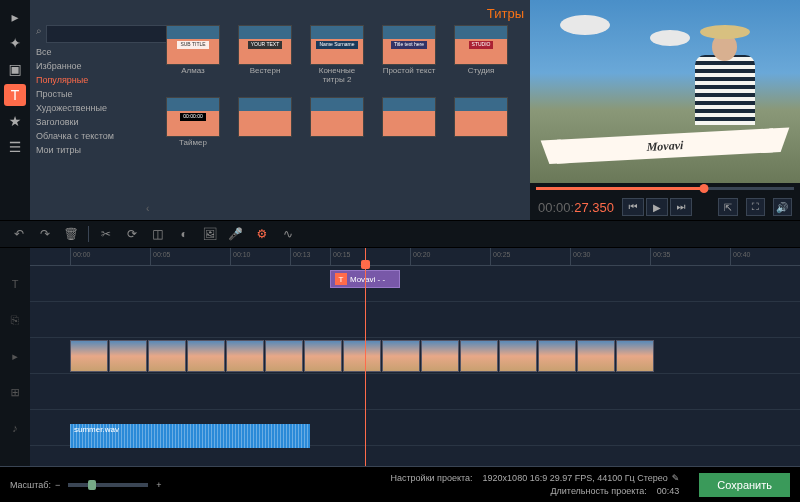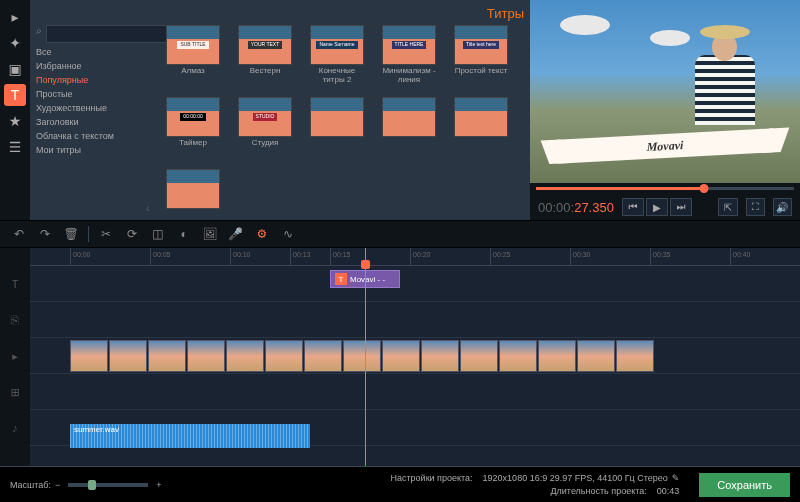--- a/index.html
+++ b/index.html
@@ -118,41 +118,35 @@
               <div class="tile-label">Вестерн</div>
             </div>
           <div class="tile">
               <div class="thumb">
                 <div class="thumb-overlay" style="background:#1a3a5a;color:#fff">Name Surname</div>
               </div>
               <div class="tile-label">Конечные титры 2</div>
             </div>
           <div class="tile">
               <div class="thumb">
-                <div class="thumb-overlay" style="background:#336;color:#fff">TITLE HERE</div>
-              </div>
-              <div class="tile-label">Минимализм - линия</div>
-            </div>
-          <div class="tile">
-              <div class="thumb">
                 <div class="thumb-overlay" style="background:#336;color:#fff">Title text here</div>
               </div>
               <div class="tile-label">Простой текст</div>
             </div>
           <div class="tile">
               <div class="thumb">
+                <div class="thumb-overlay" style="background:#a23;color:#fff">STUDIO</div>
+              </div>
+              <div class="tile-label">Студия</div>
+            </div>
+          <div class="tile">
+              <div class="thumb">
                 <div class="thumb-overlay" style="background:#000;color:#fff">00:00:00</div>
               </div>
               <div class="tile-label">Таймер</div>
-            </div>
-          <div class="tile">
-              <div class="thumb">
-                <div class="thumb-overlay" style="background:#a23;color:#fff">STUDIO</div>
-              </div>
-              <div class="tile-label">Студия</div>
             </div>
           <div class="tile">
               <div class="thumb"></div>
             </div>
           <div class="tile">
               <div class="thumb"></div>
             </div>
           <div class="tile">
               <div class="thumb"></div>
             </div>

